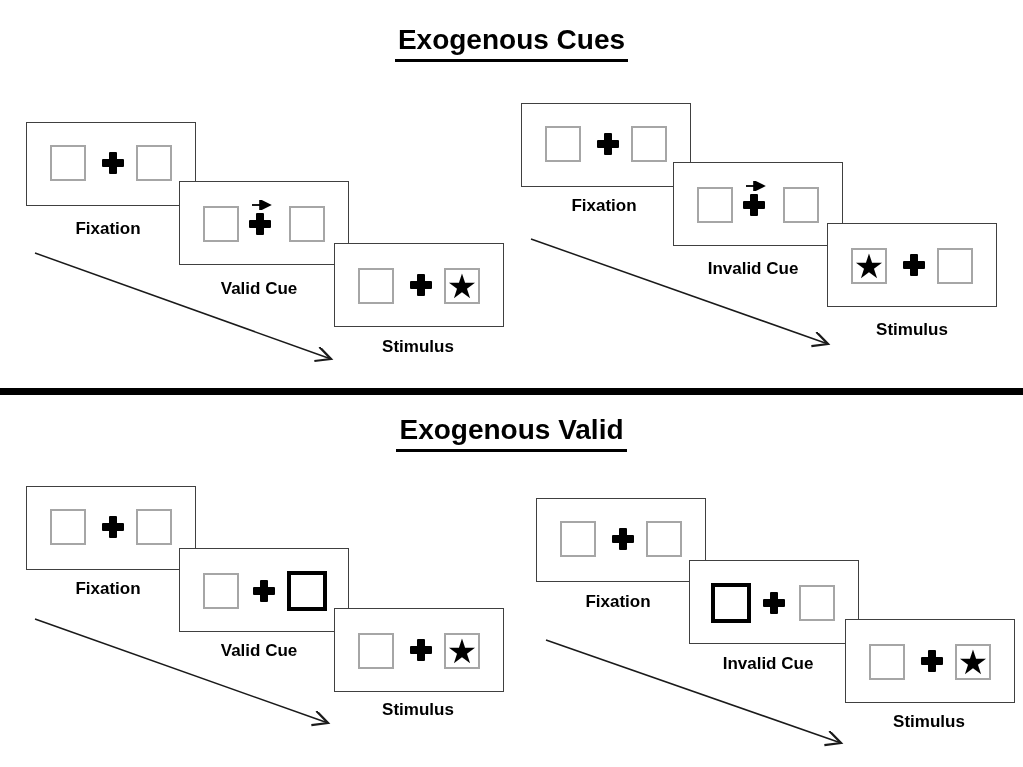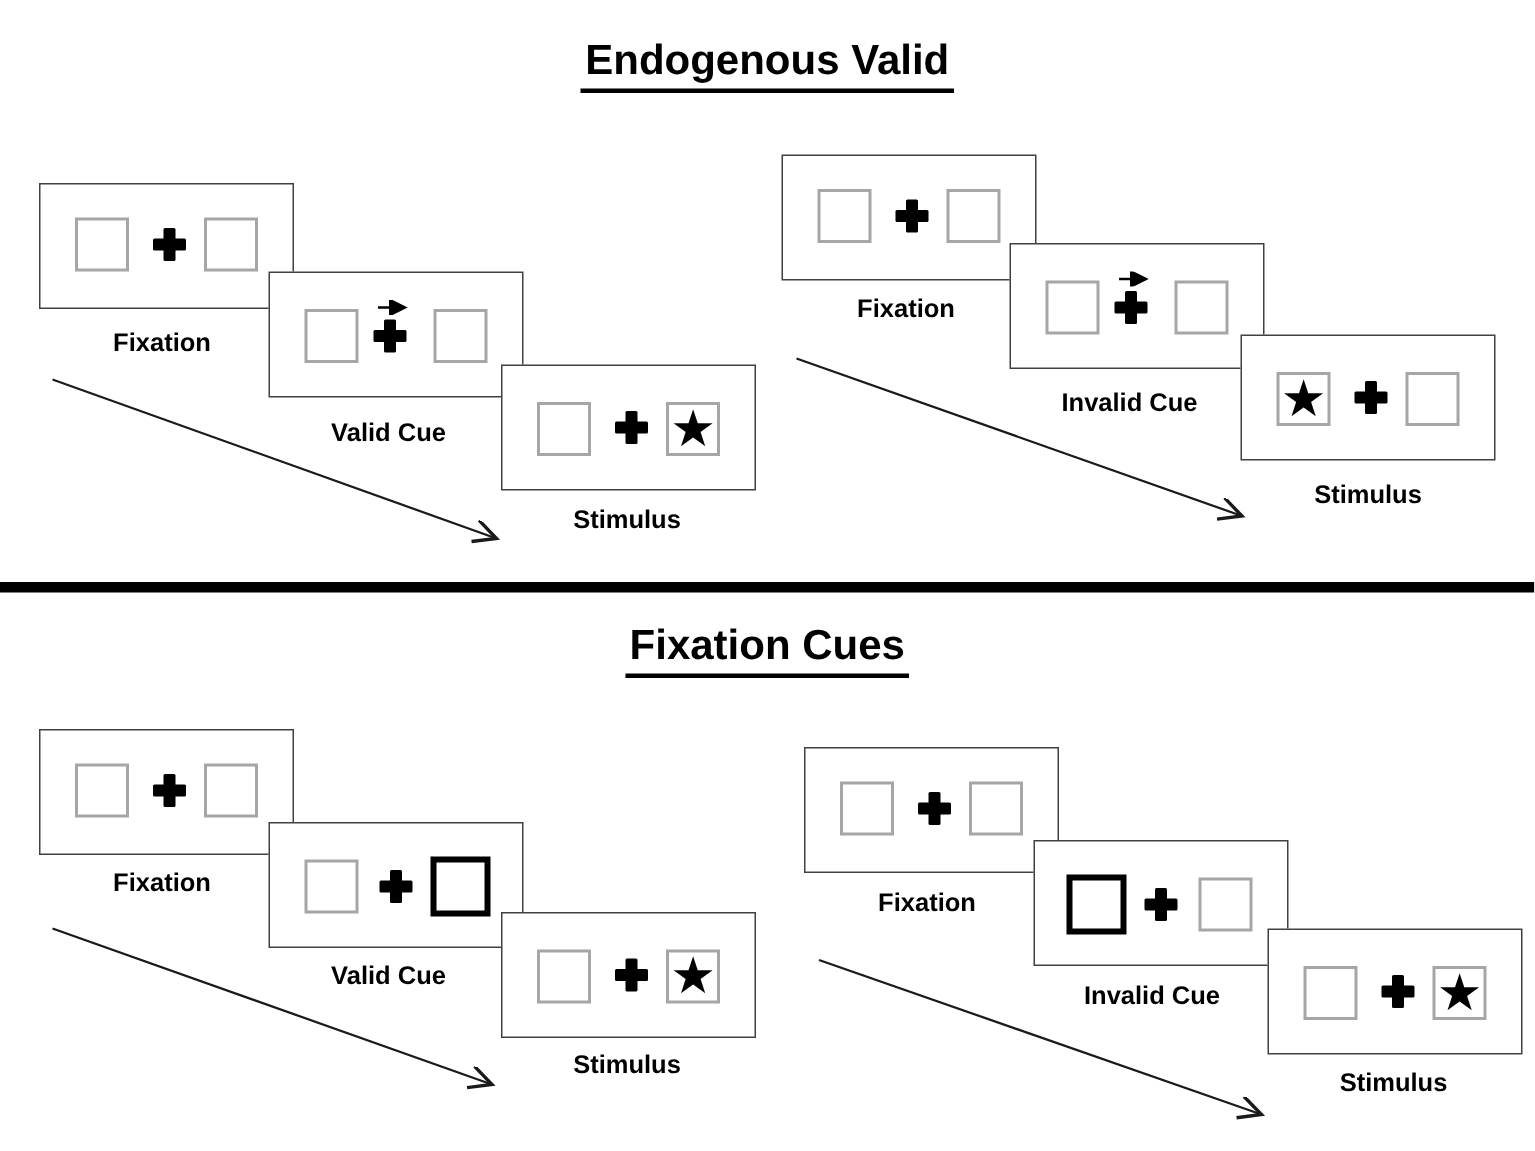--- a/index.html
+++ b/index.html
@@ -37,21 +37,21 @@
   .seq-arrow{position:absolute;overflow:visible;}
   .z1{z-index:1}.z2{z-index:2}.z3{z-index:3}
 </style>
 </head>
 <body>
 
 <div id="stage">
 
   <div>
     <div class="title" style="top:24px;">
-      <span class="title-text">Endogenous Valid</span>
+      <span class="title-text">Exogenous Cues</span>
     </div>
 
     <div>
       <div class="panel z1" style="left:26px;top:122px;">
         <div class="sq" style="left:23px;top:22px;"></div>
         <div class="plus" style="left:75px;top:29px;"></div>
         <div class="sq" style="left:109px;top:22px;"></div>
       </div>
       <div class="lbl" style="left:108px;top:219px;">Fixation</div>
 
@@ -119,21 +119,21 @@
       <svg class="seq-arrow" style="left:521px;top:229px;" width="320" height="130" viewBox="0 0 320 130">
         <line x1="10" y1="10" x2="307" y2="115" stroke="#1a1a1a" stroke-width="1.5" marker-end="url(#ah-big)"></line>
       </svg>
     </div>
   </div>
 
   <div class="divider"></div>
 
   <div>
     <div class="title" style="top:414px;">
-      <span class="title-text">Fixation Cues</span>
+      <span class="title-text">Exogenous Valid</span>
     </div>
 
     <div>
       <div class="panel z1" style="left:26px;top:486px;">
         <div class="sq" style="left:23px;top:22px;"></div>
         <div class="plus" style="left:75px;top:29px;"></div>
         <div class="sq" style="left:109px;top:22px;"></div>
       </div>
       <div class="lbl" style="left:108px;top:579px;">Fixation</div>
 

